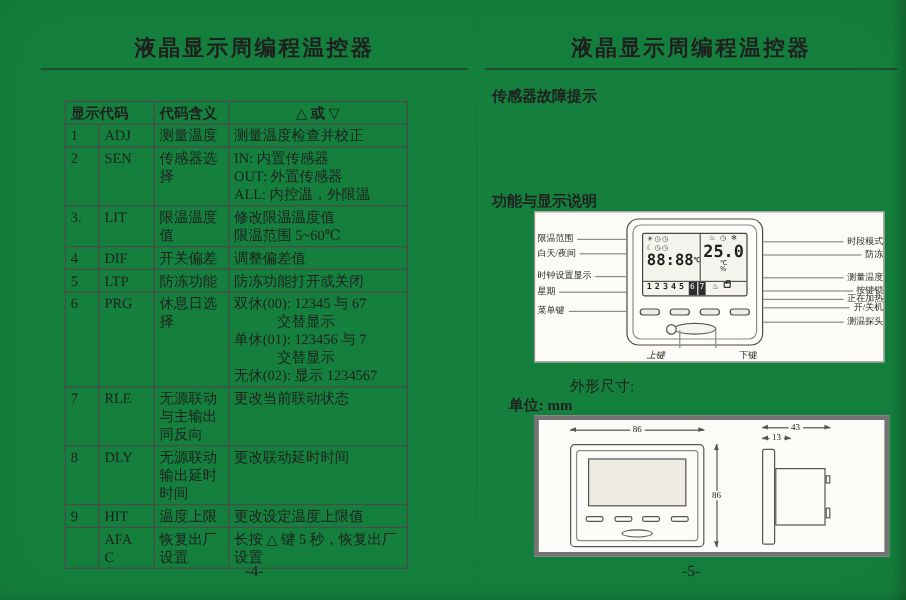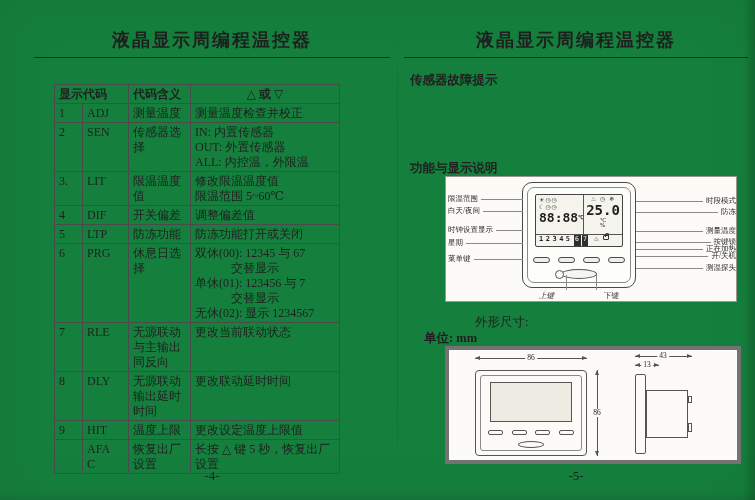--- a/index.html
+++ b/index.html
@@ -294,21 +294,21 @@
           <span>开/关机</span>
         </div>
       <div class="lab lab-r" style="top:87px">
           <span class="leader"></span>
           <span>测温探头</span>
         </div>
 
       <div class="vlead" style="left:120px; top:98px; height:15px;"></div>
       <div class="vlead" style="left:150px; top:98px; height:15px;"></div>
       <div class="blab" style="left:93px; top:114px;font-style:italic;">上键</div>
-      <div class="blab" style="left:158px; top:114px;">下键</div>
+      <div class="blab" style="left:170px; top:114px;">下键</div>
     </div>
 
     <div class="dims-head">外形尺寸:</div>
     <div class="dims-unit">单位: mm</div>
 
     <div class="dim-diagram">
       <div class="front-view">
         <div class="fv-bezel"></div>
         <div class="fv-screen"></div>
         <div class="fv-btns">

